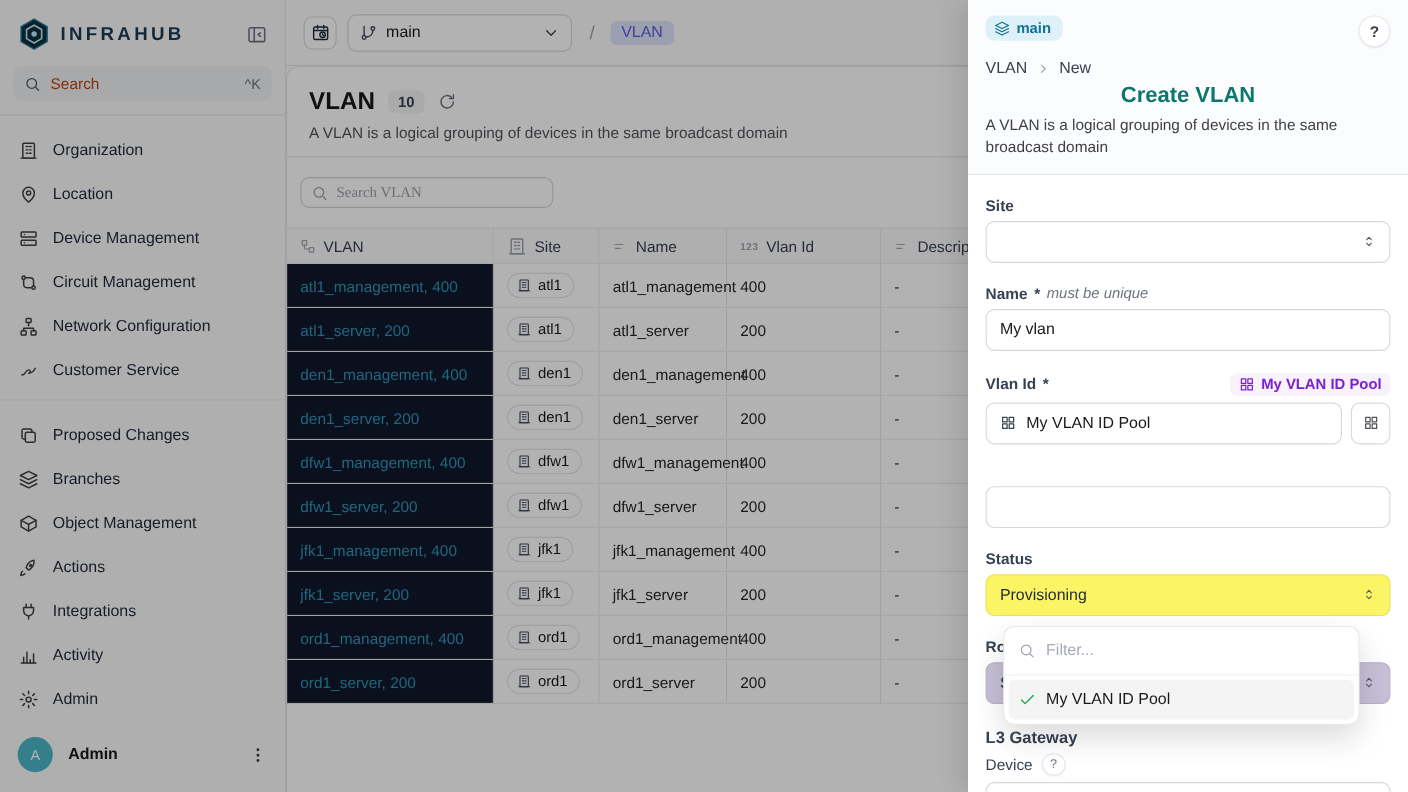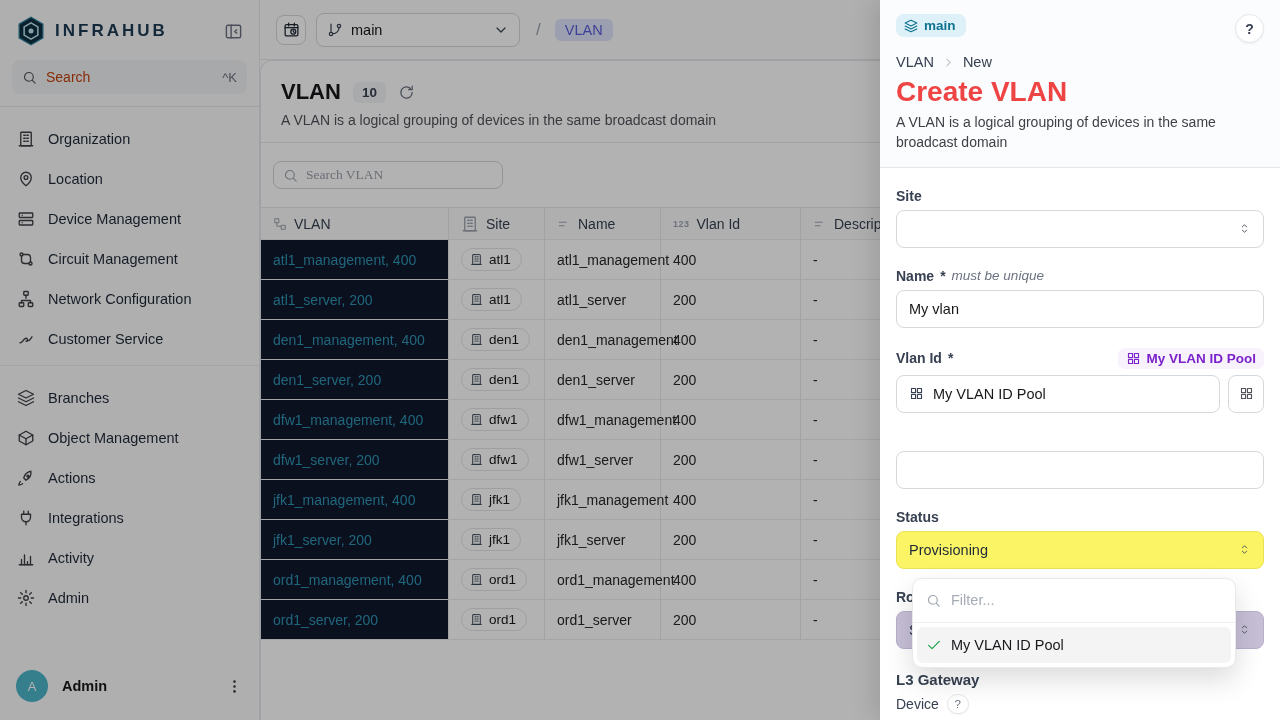--- a/index.html
+++ b/index.html
@@ -77,21 +77,21 @@
   .drawer-header { padding:14px 16px; background:#fbfcfd; border-bottom:1px solid #e5e7eb; }
   .dh-row1 { display:flex; align-items:flex-start; justify-content:space-between; }
   .branch-badge { display:inline-flex; align-items:center; gap:6px; background:var(--branch-badge-bg,#def0f8);
                   color:var(--branch-badge-text,#0e7490); font-size:13.5px; font-weight:600;
                   padding:4px 10px 4px 8px; border-radius:8px; }
   .help-btn { width:29px; height:29px; border-radius:50%; border:1px solid #e5e7eb; background:#fff;
               font-size:14px; font-weight:600; color:#374151; cursor:pointer; box-shadow:0 1px 2px rgba(0,0,0,.06);
               font-family:"Liberation Sans",sans-serif; }
   .dh-breadcrumb { margin-top:11px; display:flex; align-items:center; gap:8px; font-size:14.5px; color:#374151; }
   .dh-breadcrumb .icon { color:#9ca3af; }
-  .drawer-title { margin-top:6px; font-size:28px; font-weight:700; color:#ef4444; }
+  .drawer-title { margin-top:6px; font-size:20px; font-weight:700; color:#0f766e;text-align:center; }
   .drawer-desc { margin-top:4px; font-size:14px; color:#3f3f46; line-height:1.45; }
 
   .drawer-body { padding:20px 16px 0 16px; position:relative; }
   .f-label { font-size:14px; font-weight:600; color:#374151; margin-bottom:6px; display:flex; align-items:center; gap:6px; }
   .f-hint { font-size:13.5px; font-style:italic; font-weight:400; color:#6b7280;text-align:right; }
   .field { margin-bottom:20px; }
   .control { height:38px; border:1px solid #d4d8dd; border-radius:8px; background:#fff;
              display:flex; align-items:center; gap:9px; padding:10px 12px; font-size:14.5px; color:#18181b; cursor:pointer; }
   .control .chevrons { margin-left:auto; color:#52525b; }
   .control input { border:none; outline:none; flex:1; font-size:14.5px; color:#18181b;
@@ -222,20 +222,29 @@
             </svg>
           </span>
           <span class="nav-label">Customer Service</span>
         </div>
       </nav>
     <div class="nav-divider"></div>
     <nav id="nav-secondary">
         <div class="nav-item">
           <span class="icon nav-icon">
             <svg width="18" height="18" viewBox="0 0 24 24" fill="none" stroke="currentColor" stroke-width="1.8" stroke-linecap="round" stroke-linejoin="round">
+              <rect x="8" y="8" width="12" height="12" rx="2"></rect>
+              <path d="M16 8V6a2 2 0 0 0-2-2H6a2 2 0 0 0-2 2v8a2 2 0 0 0 2 2h2"></path>
+            </svg>
+          </span>
+          <span class="nav-label">Proposed Changes</span>
+        </div>
+        <div class="nav-item">
+          <span class="icon nav-icon">
+            <svg width="18" height="18" viewBox="0 0 24 24" fill="none" stroke="currentColor" stroke-width="1.8" stroke-linecap="round" stroke-linejoin="round">
               <path d="M12 2L2 7l10 5 10-5-10-5z"></path>
               <path d="M2 12l10 5 10-5"></path>
               <path d="M2 17l10 5 10-5"></path>
             </svg>
           </span>
           <span class="nav-label">Branches</span>
         </div>
         <div class="nav-item">
           <span class="icon nav-icon">
             <svg width="18" height="18" viewBox="0 0 24 24" fill="none" stroke="currentColor" stroke-width="1.8" stroke-linecap="round" stroke-linejoin="round">

